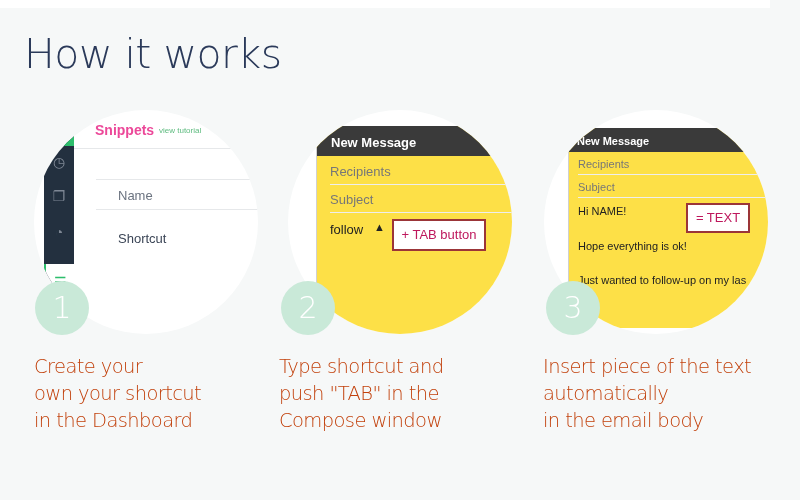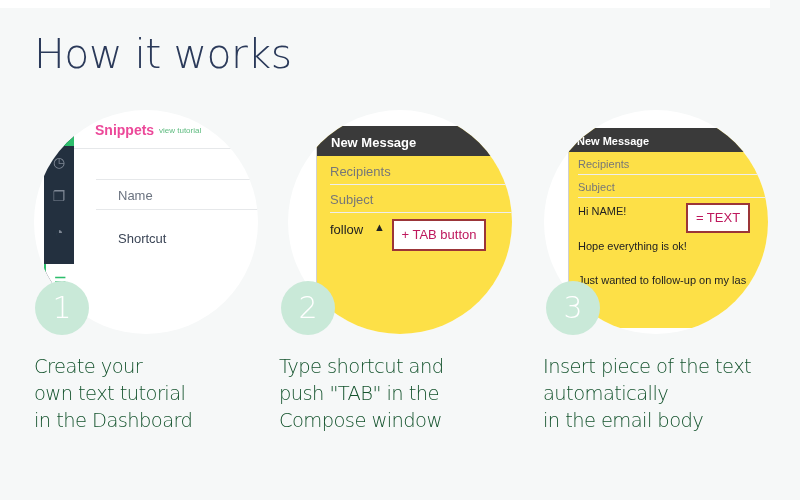--- a/index.html
+++ b/index.html
@@ -7,21 +7,21 @@
   body {
     background: #f6f8f8;
     font-family: "Liberation Sans", sans-serif;
     position: relative;
   }
   .top-strip {
     position: absolute; left: 0; top: 0; width: 770px; height: 8px;
     background: #ffffff;
   }
   .title {
-    position: absolute; left: 34px; top: 30px;
+    position: absolute; left: 24px; top: 30px;
     font-family: "DejaVu Sans", sans-serif;
     font-size: 41px; font-weight: 300; color: #2b3a5a;
     letter-spacing: -0.5px;
   }
   .circle {
     position: absolute; width: 224px; height: 224px; border-radius: 50%;
     background: #ffffff; overflow: hidden;
   }
   .c1 { left: 34px; top: 110px; }
   .c2 { left: 288px; top: 110px; }
@@ -72,21 +72,21 @@
 
   .num {
     position: absolute; width: 54px; height: 54px; border-radius: 50%;
     background: #c9e9d8; color: #ffffff; font-size: 30px;
     font-family: "DejaVu Sans", sans-serif; font-weight: 300;
     text-align: center; line-height: 54px;
   }
   .desc {
     position: absolute; top: 353px;
     font-family: "DejaVu Sans", sans-serif; font-size: 19.5px; line-height: 27px;
-    color: #14532d; font-weight: 300; letter-spacing: -0.6px;
+    color: #c2410c; font-weight: 300; letter-spacing: -0.6px;
   }
   .desc div { white-space: nowrap; }
 </style>
 </head>
 <body>
 
 <div class="top-strip"></div>
 <h1 class="title">How it works</h1>
 
 <div class="circle c1">
@@ -134,21 +134,21 @@
   </div>
   <div class="badge-box" style="left:142px;top:93px;width:64px;height:30px;font-size:13px;line-height:26px;">= TEXT</div>
 </div>
 
 <div class="num" style="left:35px;top:281px;">1</div>
 <div class="num" style="left:281px;top:281px;">2</div>
 <div class="num" style="left:546px;top:281px;">3</div>
 
 <div class="desc" style="left:34px;">
   <div>Create your</div>
-  <div>own text tutorial</div>
+  <div>own your shortcut</div>
   <div>in the Dashboard</div>
 </div>
 <div class="desc" style="left:279px;">
   <div>Type shortcut and</div>
   <div>push "TAB" in the</div>
   <div>Compose window</div>
 </div>
 <div class="desc" style="left:543px;">
   <div>Insert piece of the text</div>
   <div>automatically</div>

